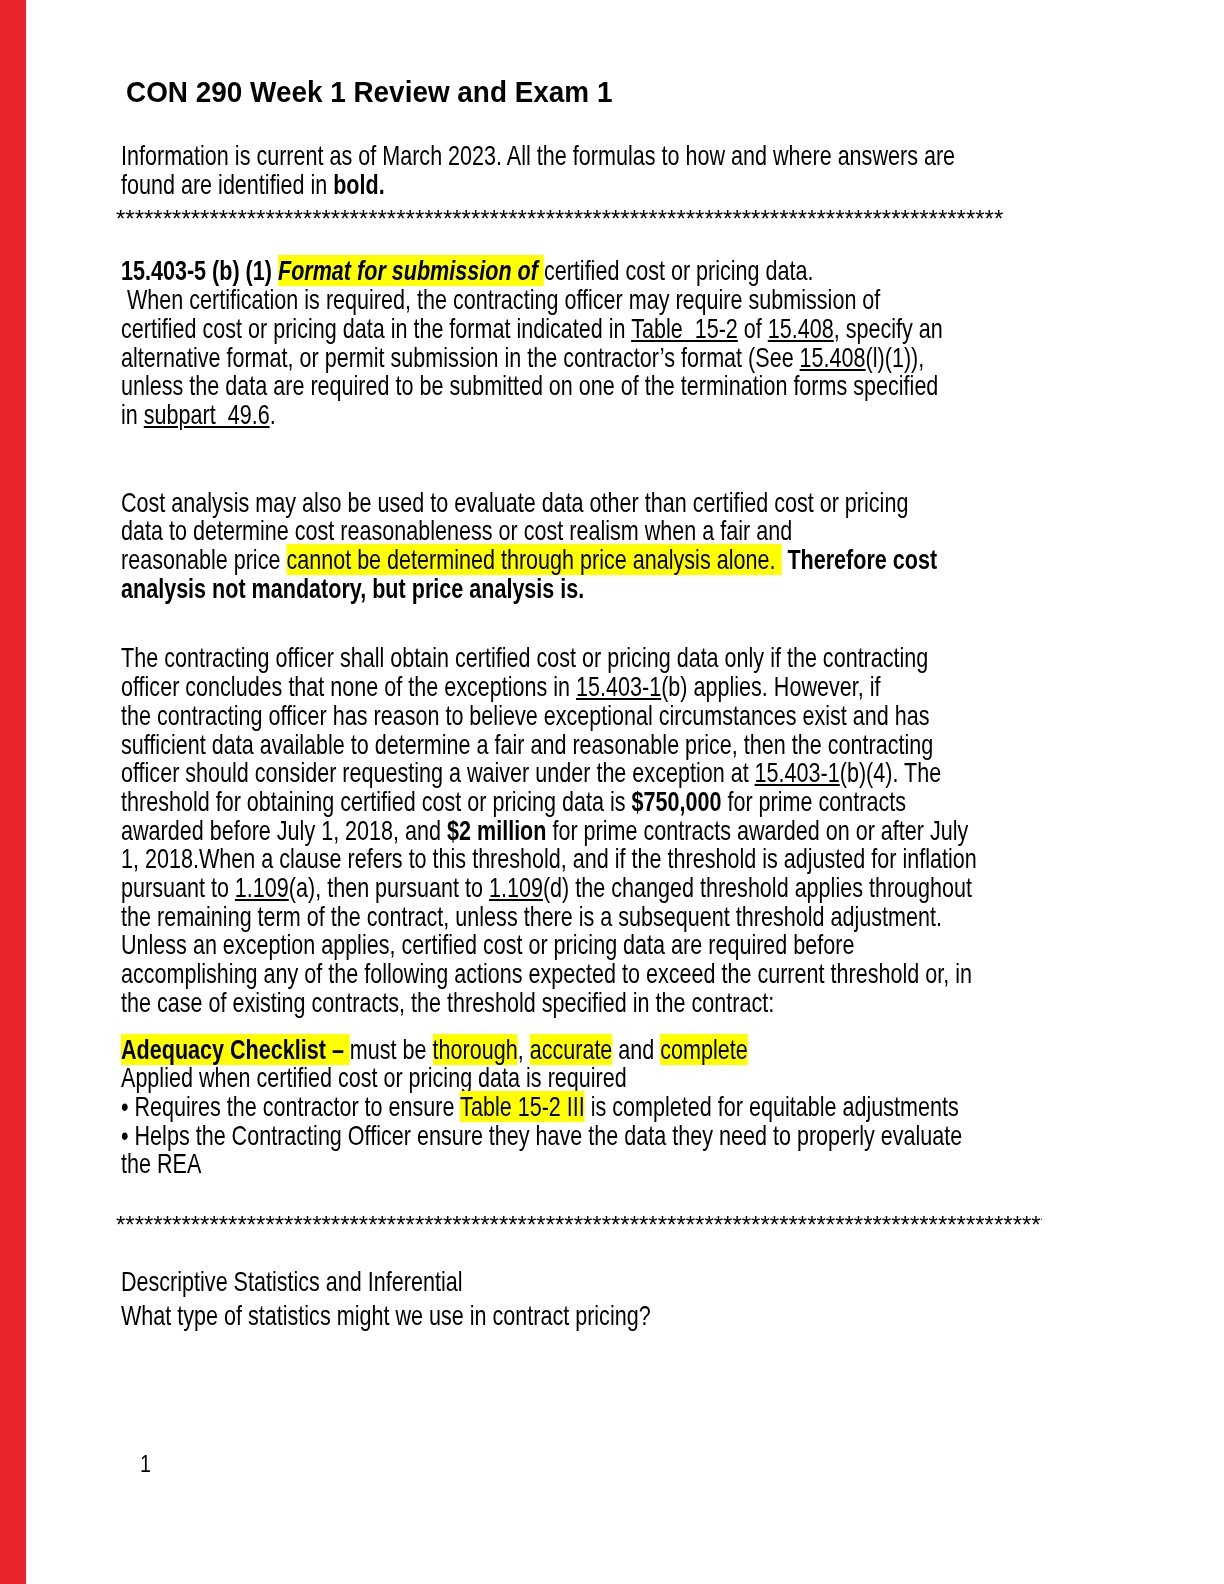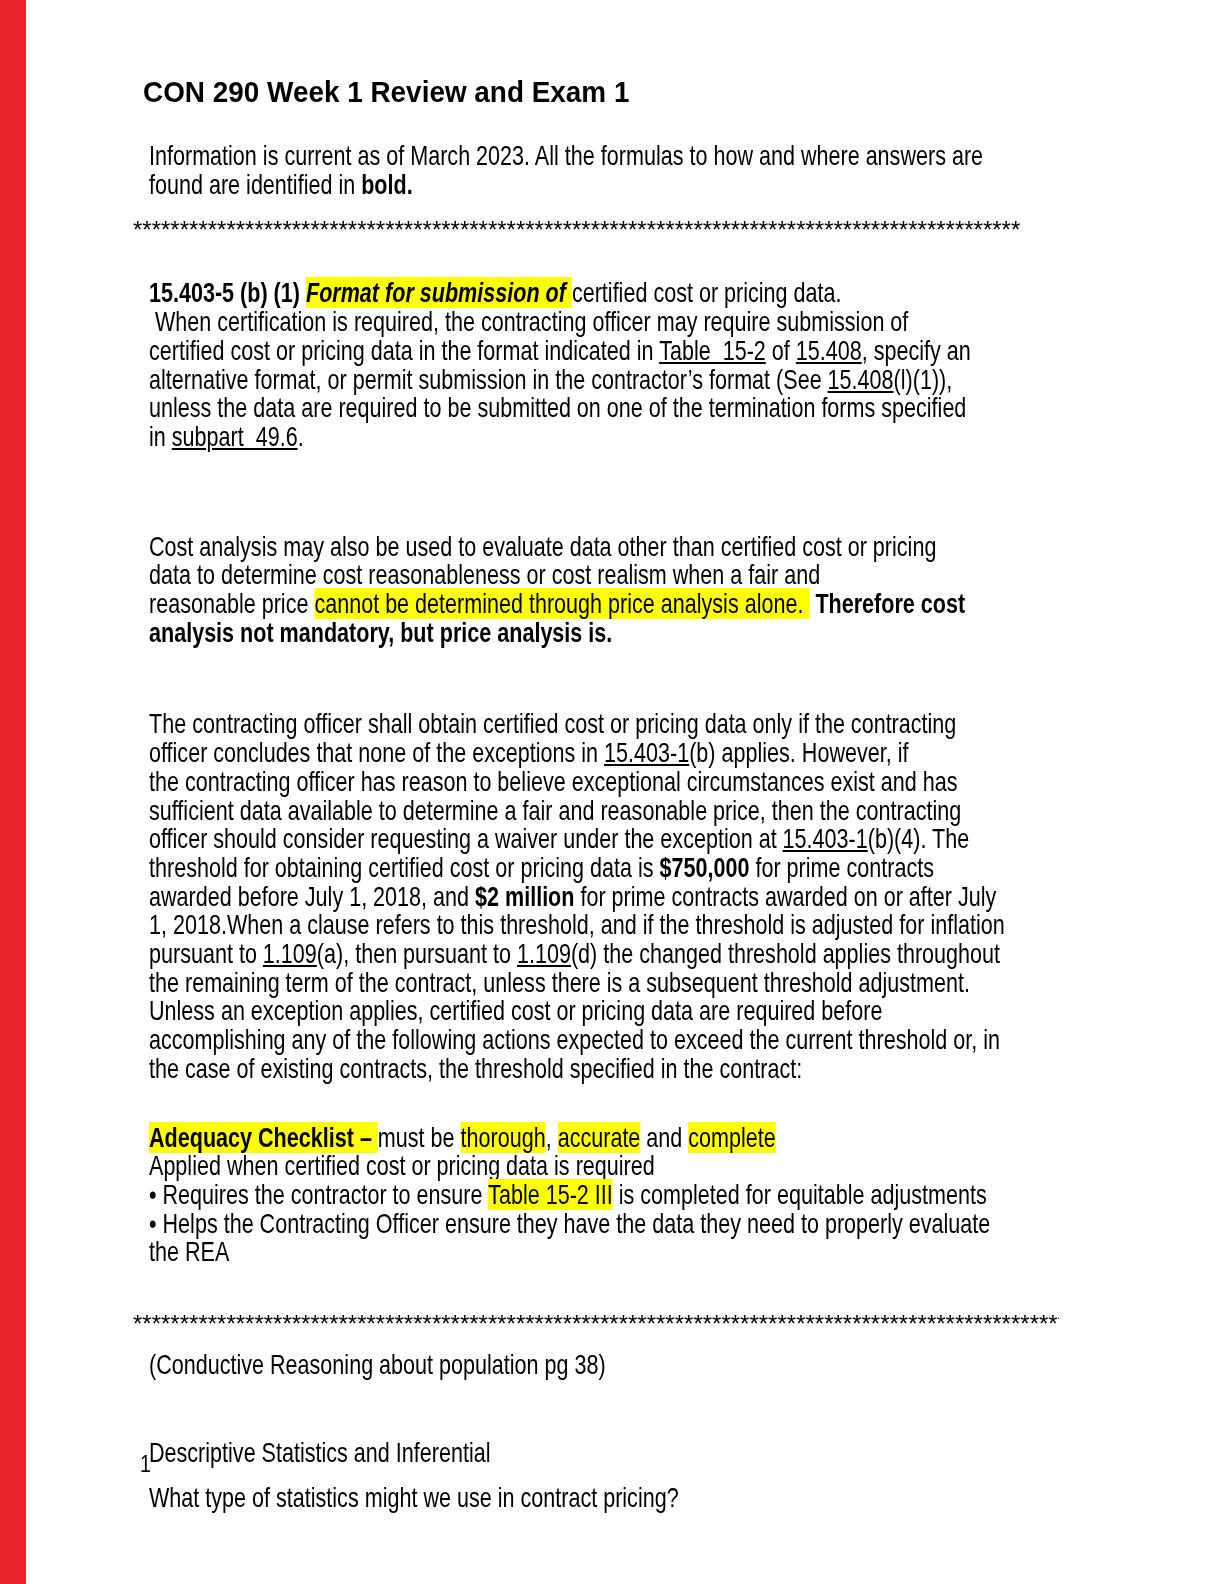--- a/index.html
+++ b/index.html
@@ -2,26 +2,26 @@
 <html style="--hl: #ffff00; --edge: #e9242b;"><head>
 <meta charset="utf-8">
 <style>
   html,body{margin:0;padding:0;}
   body{
     width:1224px;height:1584px;position:relative;overflow:hidden;
     background:#ffffff;color:#000;
     font-family:"Liberation Sans","DejaVu Sans",sans-serif;
   }
   .redbar{position:absolute;left:0;top:0;width:26px;height:1584px;background:var(--edge,#e9242b);}
-  .doc{position:absolute;left:133px;top:74px;width:1066px;}
+  .doc{position:absolute;left:116px;top:74px;width:1066px;}
   .title{
     font-size:30px;font-weight:bold;line-height:36px;margin:0 0 32px 10px;
     white-space:pre;transform:scaleX(.93);transform-origin:0 50%;
   }
-  .block{margin:16px;}
+  .block{margin:5px;}
   .line{
     display:block;white-space:pre;font-size:28px;line-height:28.7px;
     transform:scaleX(.77);transform-origin:0 50%;
   }
   .b{font-weight:bold}
   .i{font-style:italic}
   .u{text-decoration:underline}
   .hl{background:var(--hl,#ffff00)}
   .sep{
     font-size:24px;line-height:29px;white-space:nowrap;overflow:hidden;height:29px;
@@ -82,23 +82,20 @@
       <div class="gap" style="height: 8px;"></div>
       <div class="block">
         <div class="line"><span class="b hl">Adequacy Checklist – </span><span>must be </span><span class="hl">thorough</span><span>, </span><span class="hl">accurate</span><span> and </span><span class="hl">complete</span></div>
         <div class="line"><span>Applied when certified cost or pricing data is required</span></div>
         <div class="line"><span>• Requires the contractor to ensure </span><span class="hl">Table 15-2 III</span><span> is completed for equitable adjustments</span></div>
         <div class="line"><span>• Helps the Contracting Officer ensure they have the data they need to properly evaluate</span></div>
         <div class="line"><span>the REA</span></div>
       </div>
       <div class="gap" style="height: 30px;"></div>
       <div class="sep tight" style="width: 926px;">*******************************************************************************************************************</div>
-      <div class="block">
-        <div class="line"><span>(Conductive Reasoning about population pg 38)</span></div>
-      </div>
       <div class="gap" style="height: 27px;"></div>
       <div class="block">
         <div class="line"><span>Descriptive Statistics and Inferential</span></div>
       </div>
       <div class="block">
         <div class="line"><span>What type of statistics might we use in contract pricing?</span></div>
       </div>
     </div>
 </div>
 

